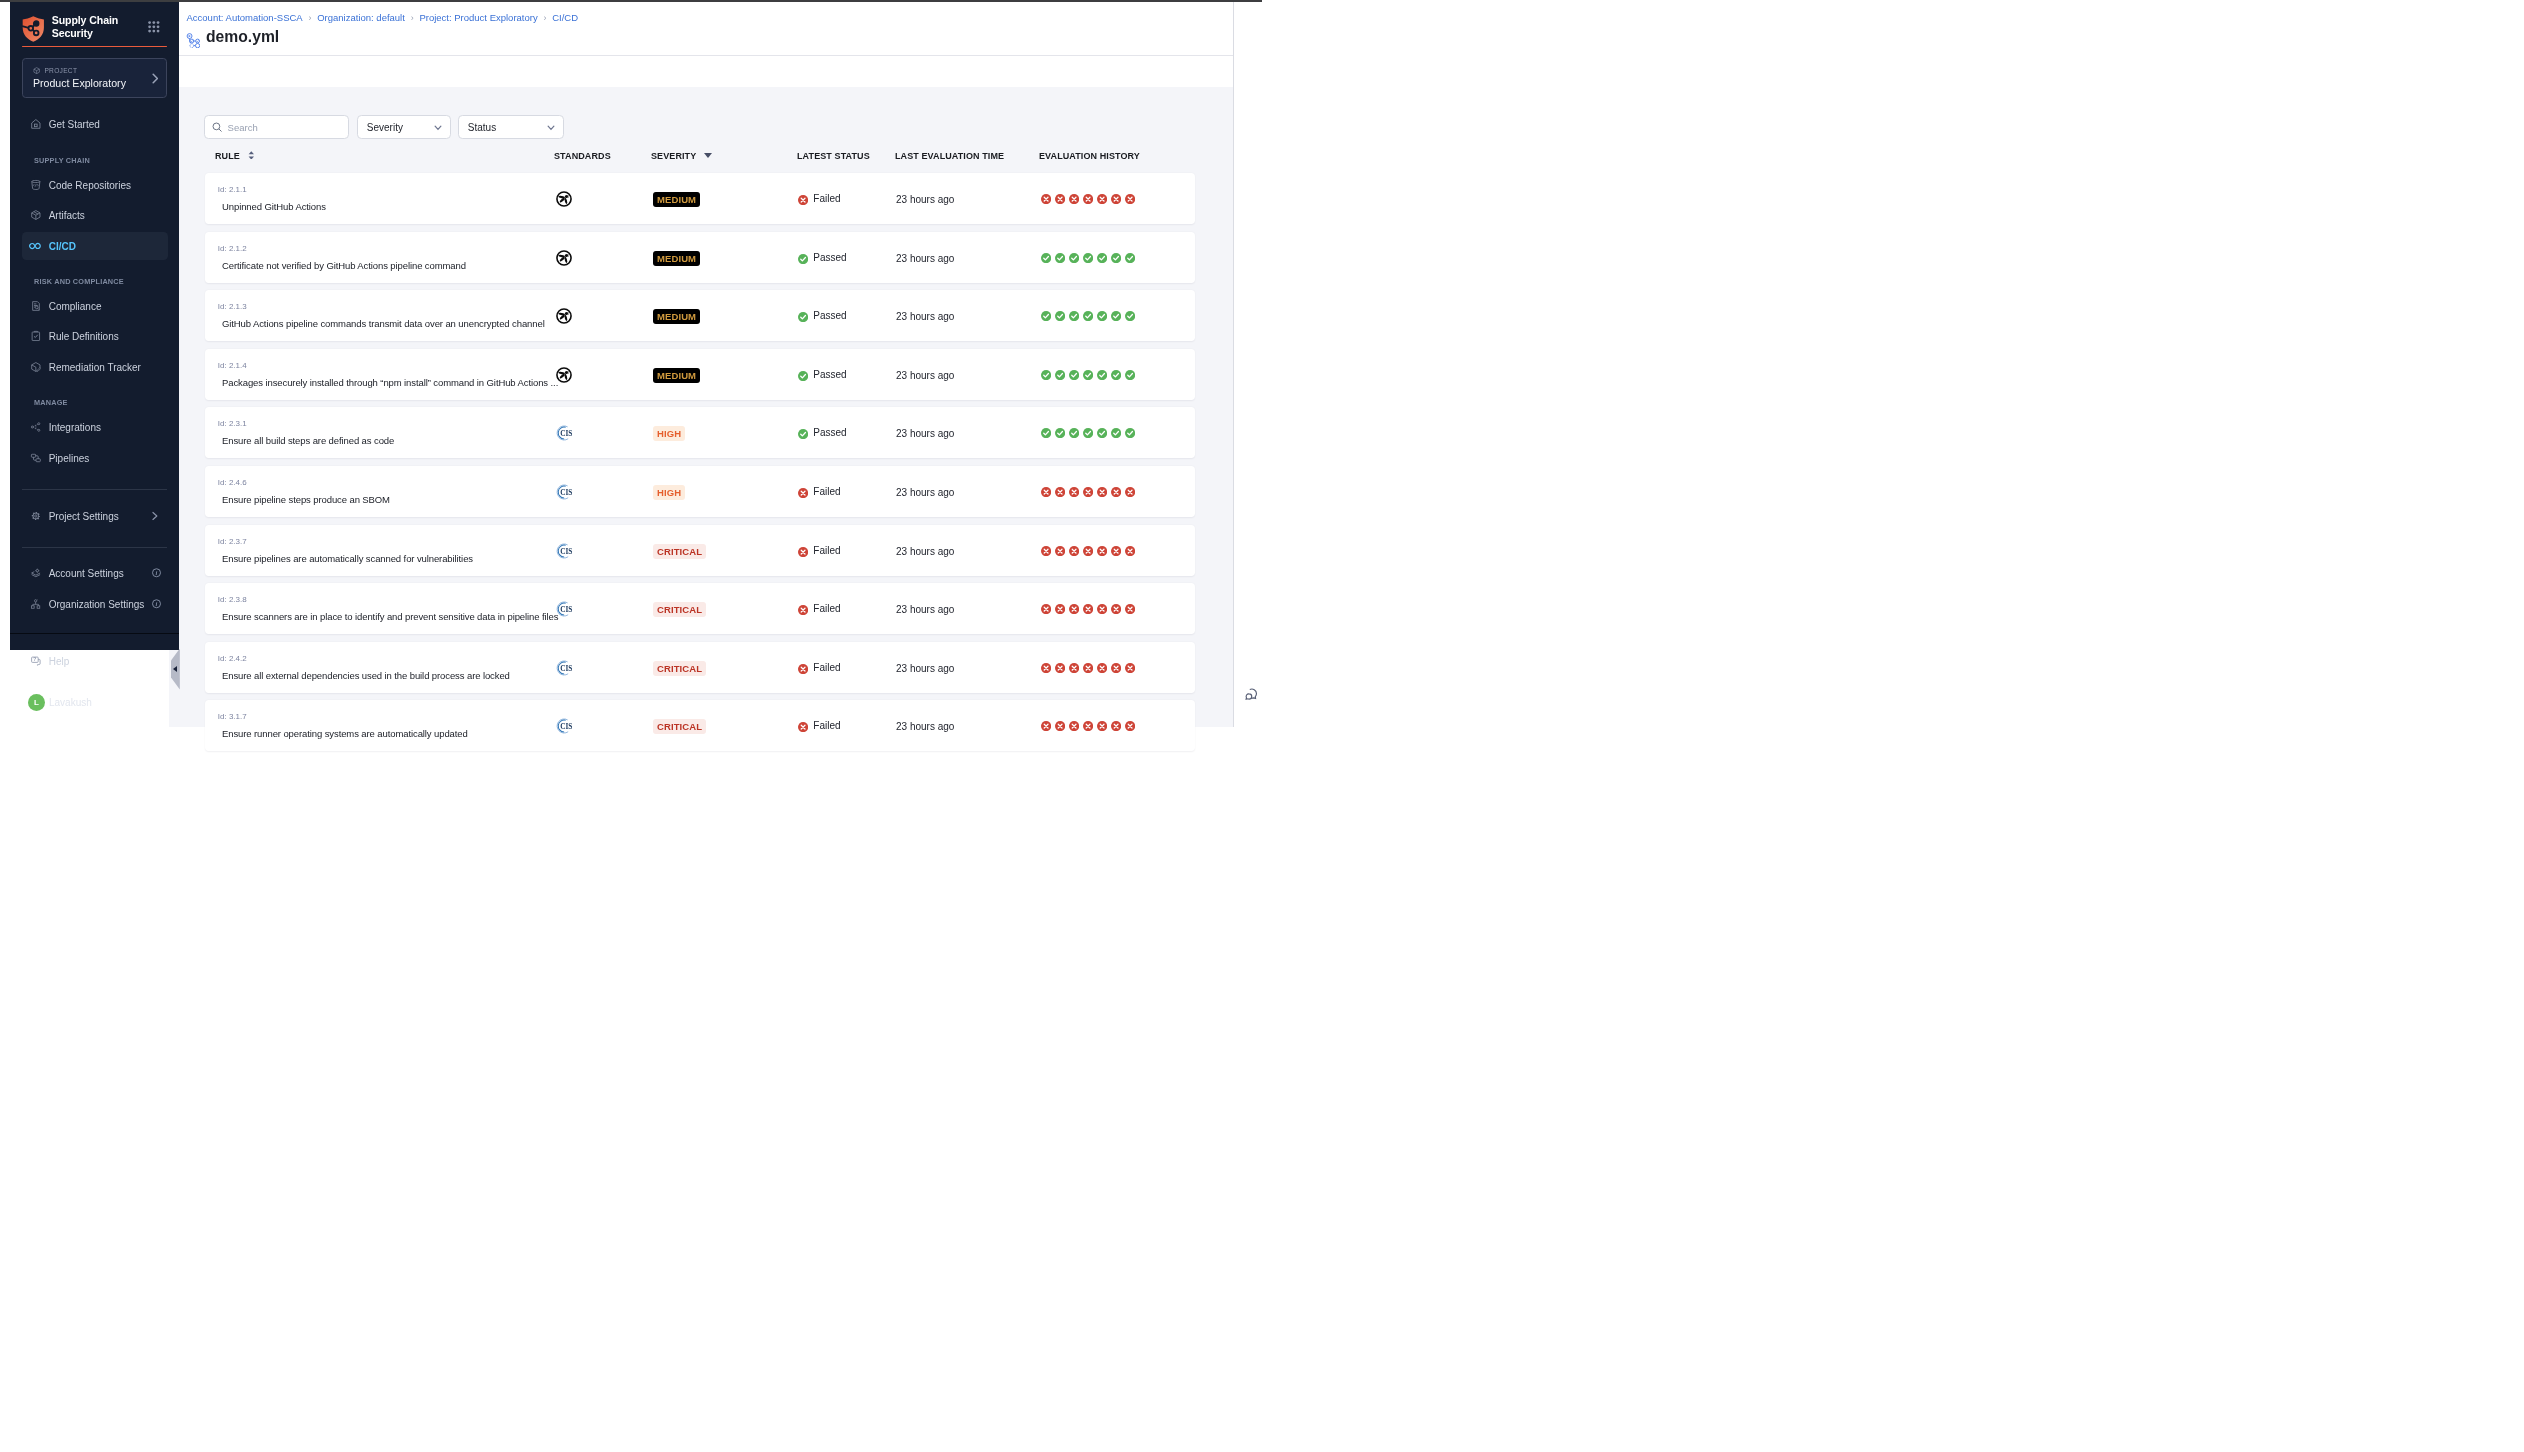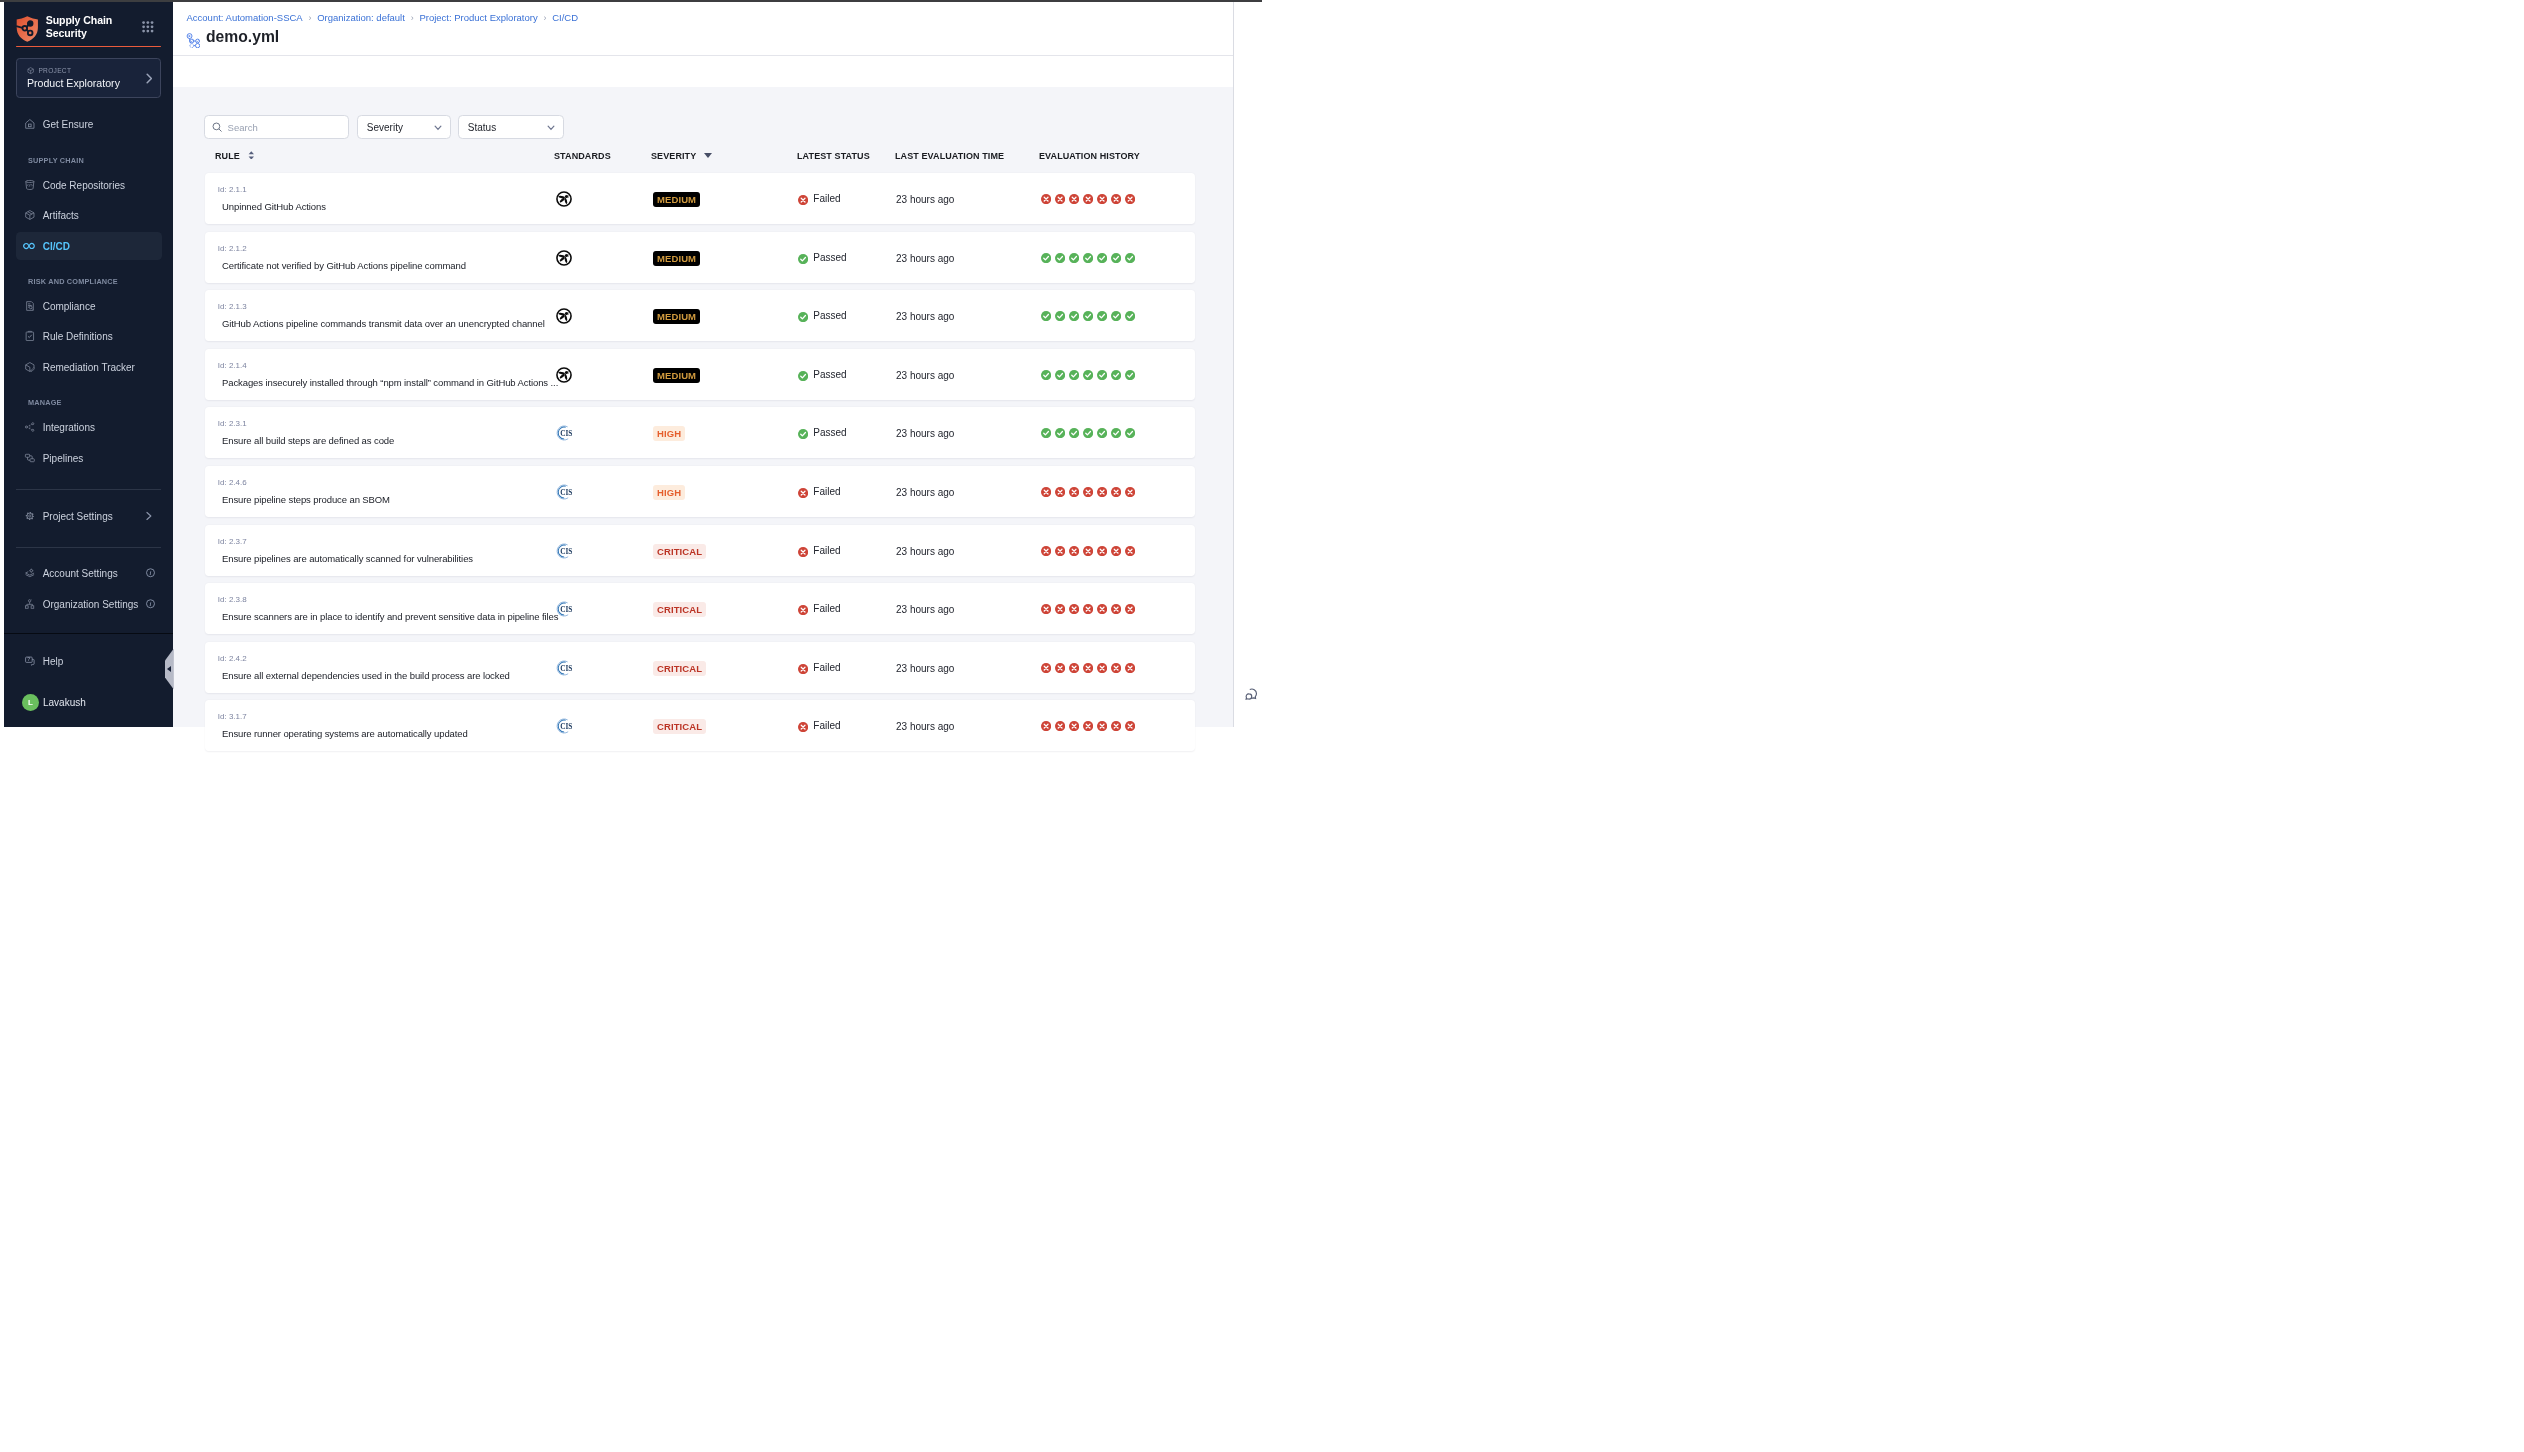--- a/index.html
+++ b/index.html
@@ -1,19 +1,19 @@
 <!DOCTYPE html>
 <html style="font-size:11.7px"><head>
 <meta charset="utf-8">
 <style>
 * { margin:0; padding:0; box-sizing:border-box; }
 html,body { width:1262px; height:726px; overflow:hidden; font-family:"Liberation Sans", sans-serif; background:#fff; }
 .topstrip { position:absolute; left:0; top:0; width:1262px; height:1.5px; background:#3d3e40; z-index:50; }
 
-.sidebar { position:absolute; left:4px; top:1.5px; width:169px; height:725px; background:#131c2e; z-index:10; }
+.sidebar { position:absolute; left:10px; top:1.5px; width:169px; height:648px; background:#131c2e; z-index:10; }
 .logo-row { position:absolute; left:11.7px; top:12px; width:146px; }
 .logo-shield { position:absolute; left:0; top:2.6px; }
 .logo-text { position:absolute; left:30px; top:0; color:#fff; font-size:10.6px; font-weight:bold; line-height:13px; letter-spacing:-0.1px;}
 .grid-icon { position:absolute; left:126px; top:7px; }
 .orange-line { position:absolute; left:11.7px; top:44px; width:145px; height:1.8px; background:#ea5b3c; border-radius:1.5px; }
 .proj-card { position:absolute; left:12.4px; top:56px; width:145px; height:40px; background:#19233a; border:0.7px solid #3c445c; border-radius:3.7px; }
 .proj-label { position:absolute; left:21px; top:8.8px; font-size:6.6px; letter-spacing:0.3px; color:#8d96ac; }
 .proj-icon { position:absolute; left:10px; top:8px; }
 .proj-name { position:absolute; left:9.5px; top:18.6px; font-size:10.6px; color:#f2f4f8; }
 .proj-chev { position:absolute; right:8px; top:14.6px; }
@@ -118,21 +118,21 @@
     <svg class="proj-chev" width="6.6" height="11" viewBox="0 0 11 18" fill="none" stroke="#9aa3b8" stroke-width="2.6" stroke-linecap="round" stroke-linejoin="round">
         <path d="M2 2 L9 9 L2 16"></path>
       </svg>
   </div>
 
   <div class="navitem" style="top:108px;">
     <svg class="ic" viewBox="0 0 22 22" fill="none" stroke="#7d8699" stroke-width="1.6">
         <path d="M3.2 9.2 L11 2.6 L18.8 9.2 V19 H3.2 Z" stroke-linejoin="round"></path>
         <rect x="8.6" y="11.2" width="4.8" height="4.8"></rect>
       </svg>
-    <div class="lbl">Get Ensure</div>
+    <div class="lbl">Get Started</div>
   </div>
   <div class="navsec" style="top:154px;">SUPPLY CHAIN</div>
   <div class="navitem" style="top:169px;">
     <svg class="ic" viewBox="0 0 22 22" fill="none" stroke="#7d8699" stroke-width="1.5">
         <path d="M3.4 4.4 C3.4 3.3 6.8 2.4 11 2.4 s7.6.9 7.6 2 M3.4 4.4 c0 1.1 3.4 2 7.6 2 s7.6-.9 7.6-2 M3.4 4.4 l1.5 13.2 c.1 1 2.9 1.9 6.1 1.9 s6-.9 6.1-1.9 L18.6 4.4"></path>
         <path d="M8.2 9.4 L6.4 11.4 L8.2 13.4 M13.8 9.4 L15.6 11.4 L13.8 13.4 M11.8 9 L10.2 13.8" stroke-width="1.3"></path>
       </svg>
     <div class="lbl">Code Repositories</div>
   </div>
   <div class="navitem" style="top:199px;">

